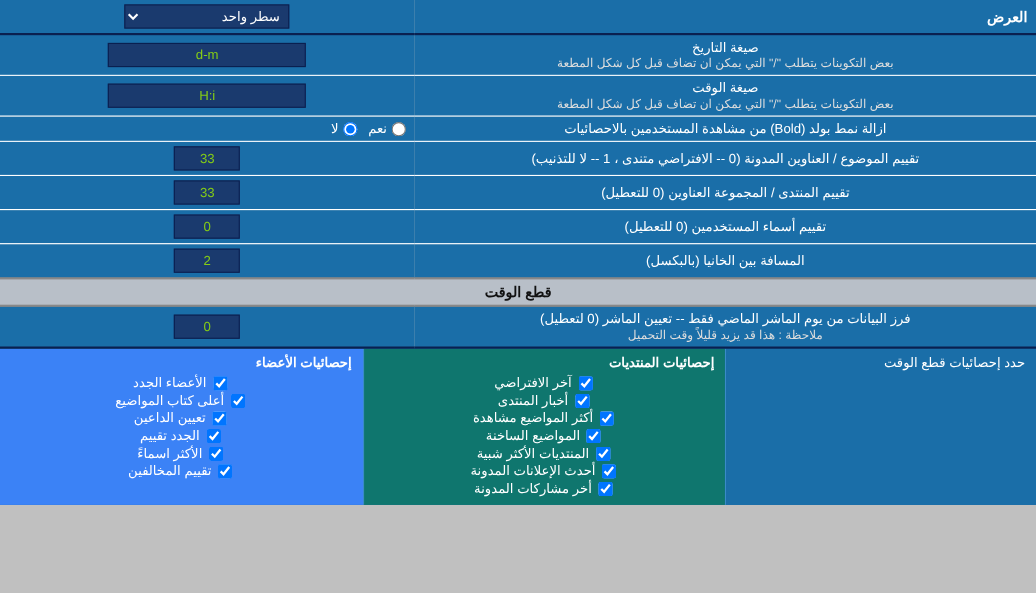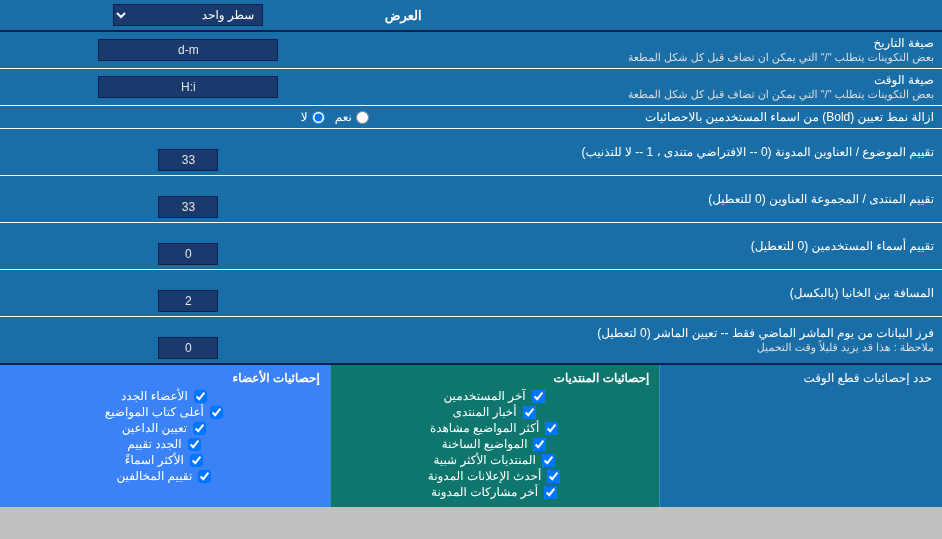--- a/index.html
+++ b/index.html
@@ -15,44 +15,44 @@
       border-collapse: collapse;
     }
     .row-section {
       background: #1a6ea8;
       border-bottom: 1px solid #fff;
     }
     .row-section td {
       padding: 4px 8px;
       color: #fff;
       vertical-align: middle;
+      text-align: center;
     }
     .label-cell {
       text-align: right;
       color: #fff;
       font-size: 12px;
       padding: 4px 8px;
     }
     .input-cell {
       text-align: left;
       padding: 3px 6px;
     }
     .dark-input {
       background: #1a3a6e;
-      color: #e5e5e5;
+      color: #84cc16;
       border: 1px solid #0a2050;
       padding: 3px 8px;
       font-size: 12px;
       text-align: center;
       width: 180px;
       direction: ltr;
     }
     .narrow-input {
       width: 60px;
-      margin-top: 16px;
     }
     .checkbox-label {
       display: flex;
       align-items: center;
       gap: 4px;
       color: #fff;
       font-size: 12px;
       margin-bottom: 2px;
       direction: rtl;
       justify-content: center;
@@ -118,21 +118,21 @@
       color: #ddd;
     }
   </style>
 </head>
 <body>
 
 <table class="main-table" cellspacing="0" cellpadding="0">
 
   <tbody>
       <tr class="header-row">
-    <td style="text-align:left; width:60%;">العرض</td>
+    <td style="text-align:right; width:60%;">العرض</td>
     <td style="text-align:center; width:40%;">
       <select class="select-input" style="width:150px; background:#1a3a6e; color:#fff; border:1px solid #0a2050;">
         <option>سطر واحد</option>
       </select>
     </td>
   </tr>
 
   <tr class="row-section">
     <td class="label-cell" style="width:60%;">
       <span>صيغة التاريخ</span>
@@ -147,21 +147,21 @@
     <td class="label-cell">
       <span>صيغة الوقت</span>
       <br><span class="small-note">بعض التكوينات يتطلب "/" التي يمكن ان تضاف قبل كل شكل المطعة</span>
     </td>
     <td class="input-cell" style="text-align:center;">
       <input class="dark-input" type="text" value="H:i" style="">
     </td>
   </tr>
 
   <tr class="row-section">
-    <td class="label-cell">ازالة نمط تعيين (Bold) من اسماء المستخدمين بالاحصائيات</td>
+    <td class="label-cell">ازالة نمط بولد (Bold) من مشاهدة المستخدمين بالاحصائيات</td>
     <td class="input-cell" style="text-align:center;">
       <div class="radio-group">
         <label class="radio-label">
           <input type="radio" name="bold" value="yes" style="">
           <span>نعم</span>
         </label>
         <label class="radio-label">
           <input type="radio" name="bold" value="no" checked="" style="">
           <span>لا</span>
         </label>
@@ -190,20 +190,23 @@
     </td>
   </tr>
 
   <tr class="row-section">
     <td class="label-cell">المسافة بين الخانيا (بالبكسل)</td>
     <td class="input-cell" style="text-align:center;">
       <input class="dark-input narrow-input" type="text" value="2" style="">
     </td>
   </tr>
 
+  <tr class="section-title-row">
+    <td colspan="2">قطع الوقت</td>
+  </tr>
 
   <tr class="row-section">
     <td class="label-cell">
       <span>فرز البيانات من يوم الماشر الماضي فقط -- تعيين الماشر (0 لتعطيل)</span>
       <br><span class="small-note">ملاحظة : هذا قد يزيد قليلاً وقت التحميل</span>
     </td>
     <td class="input-cell" style="text-align:center;">
       <input class="dark-input narrow-input" type="text" value="0" style="">
     </td>
   </tr>
@@ -213,21 +216,21 @@
       <table width="100%" cellspacing="0" cellpadding="0">
         <tbody>
               <tr>
 
           <td style="background:#1a6ea8; color:#fff; padding:6px 10px; text-align:right; vertical-align:top; width:30%; border-left:1px solid #3a8ac8;">حدد إحصائيات قطع الوقت</td>
 
           <td style="background:#0f766e; color:#fff; padding:6px 10px; text-align:right; vertical-align:top; width:35%; border-left:1px solid #3a8ac8;">
             <div style="font-weight:bold; margin-bottom:4px;">إحصائيات المنتديات</div>
             <div class="checkbox-label">
               <input type="checkbox" checked="" style="">
-              <span>آخر المستخدمين</span>
+              <span>آخر الافتراضي</span>
             </div>
             <div class="checkbox-label">
               <input type="checkbox" checked="" style="">
               <span>أخبار المنتدى</span>
             </div>
             <div class="checkbox-label">
               <input type="checkbox" checked="" style="">
               <span>أكثر المواضيع مشاهدة</span>
             </div>
             <div class="checkbox-label">

